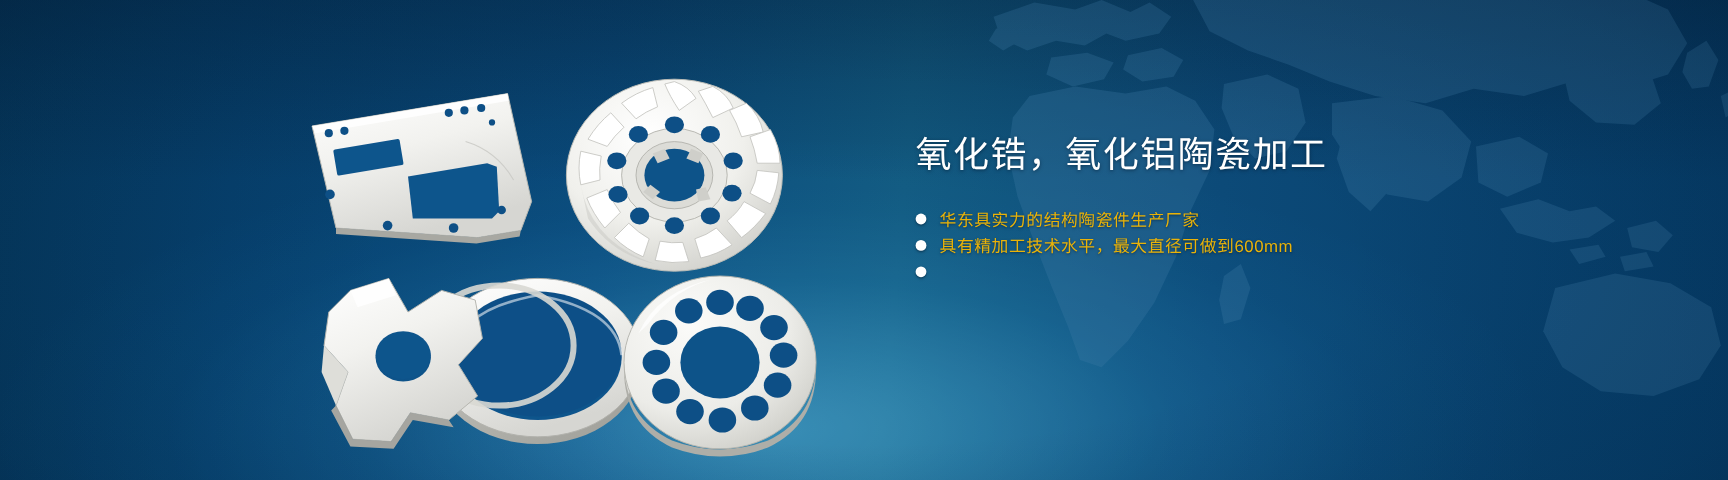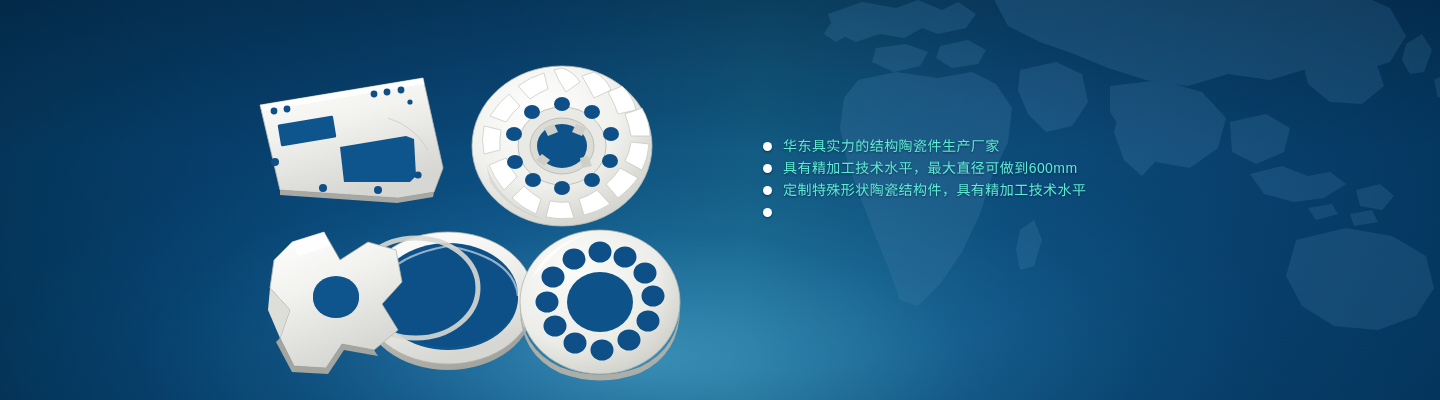--- a/index.html
+++ b/index.html
@@ -125,21 +125,21 @@
     height: 9px;
     border-radius: 50%;
     background: #ffffff;
     margin-right: 11px;
     box-shadow: 0 1px 2px rgba(0,16,34,0.5);
   }
 
   .bullet-text {
     font-size: 14px;
     line-height: 22px;
-    color: #5eead4;
+    color: #eab308;
     letter-spacing: 0.45px;
     text-shadow: 0 1px 2px rgba(0,18,38,0.55);
   }
 </style>
 </head>
 <body>
 
 <div class="banner">
 
   <div class="bg-grad-1"></div>
@@ -337,37 +337,34 @@
           <ellipse cx="56" cy="33" rx="11.5" ry="10.5"></ellipse>
         </g>
 
         <path d="M14 52 Q30 16 78 6 Q44 14 22 44 Z" fill="#ffffff" opacity="0.75"></path>
       </g>
     </svg>
   </div>
 
   <div class="copy">
 
+    <div class="headline">氧化锆，氧化铝陶瓷加工</div>
 
     <ul class="bullets">
 
       <li class="bullet">
         <span class="bullet-dot"></span>
         <span class="bullet-text">华东具实力的结构陶瓷件生产厂家</span>
       </li>
 
       <li class="bullet">
         <span class="bullet-dot"></span>
         <span class="bullet-text">具有精加工技术水平，最大直径可做到600mm</span>
       </li>
 
-      <li class="bullet">
-        <span class="bullet-dot"></span>
-        <span class="bullet-text">定制特殊形状陶瓷结构件，具有精加工技术水平</span>
-      </li>
 
       <li class="bullet">
         <span class="bullet-dot"></span>
       </li>
 
     </ul>
   </div>
 
 </div>
 

